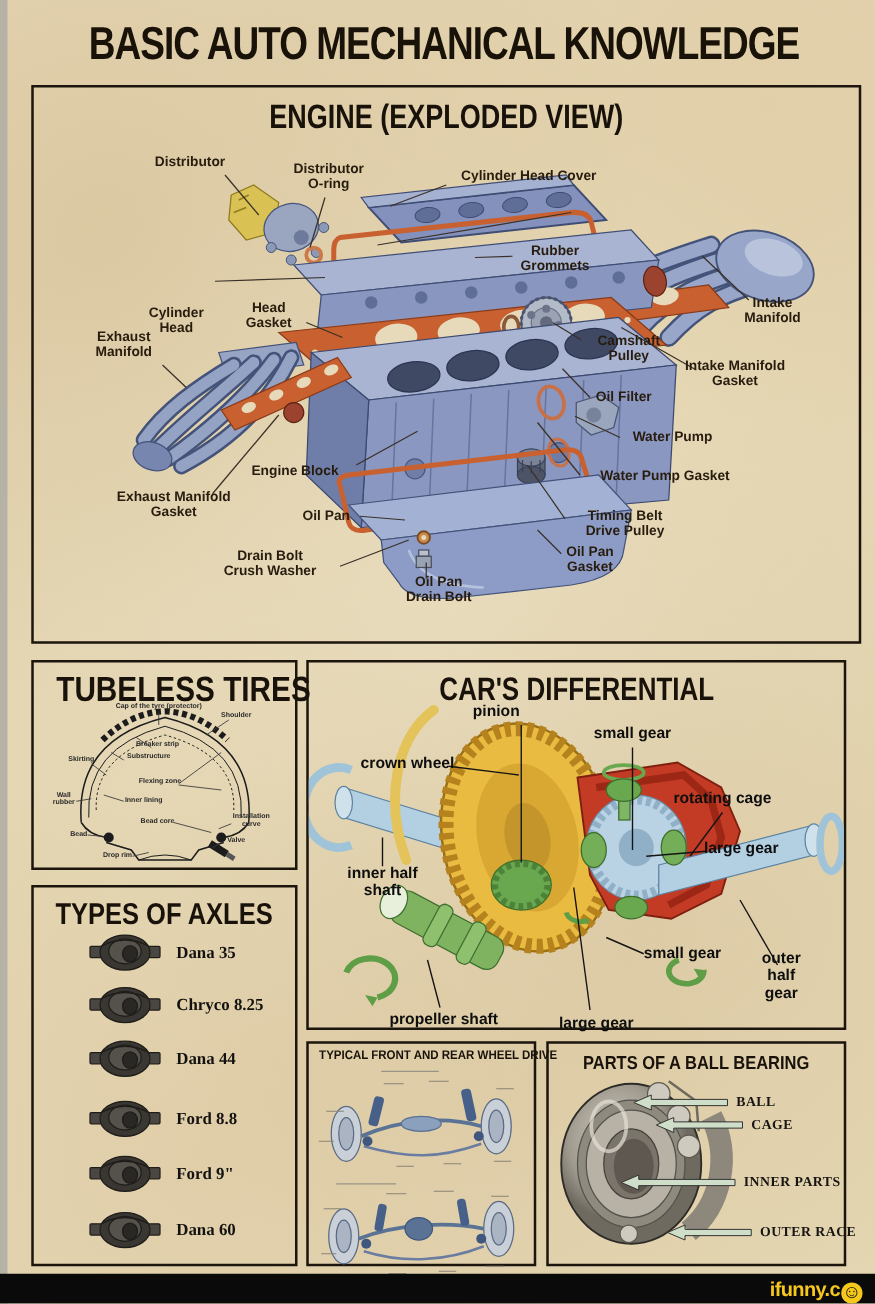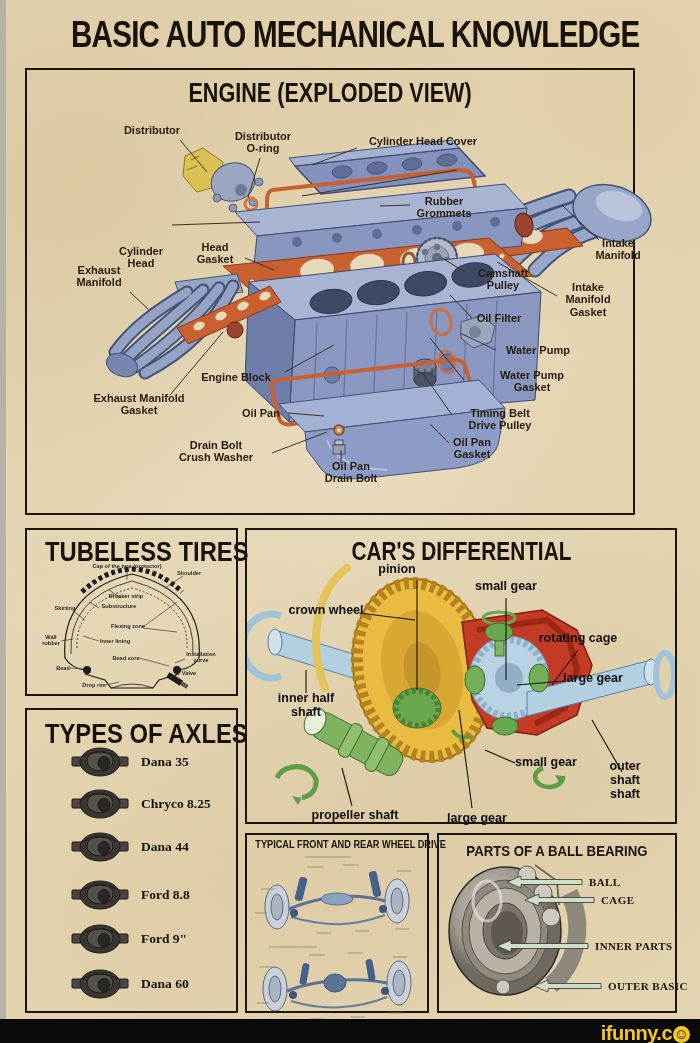--- a/index.html
+++ b/index.html
@@ -14,27 +14,27 @@
       radial-gradient(circle at 25% 88%, rgba(207,182,138,.30), transparent 40%),
       radial-gradient(circle at 50% 45%, rgba(240,231,205,.55), transparent 60%);
   }
   .photo-edge{position:absolute;left:0;top:0;width:6px;height:100%;background:#b7b2a6;}
   .main-title{position:absolute;top:14px;left:0;width:100%;text-align:center;margin:0;
     font-size:37px;font-weight:800;color:#191209;letter-spacing:-1px;}
   .cond{display:inline-block;transform:scaleX(.8);transform-origin:50% 50%;white-space:nowrap;}
   .panel{position:absolute;border:2px solid #1b150d;box-sizing:border-box;}
   .panel svg.illu{position:absolute;left:0;top:0;}
   .panel-title{position:absolute;left:0;right:0;text-align:center;color:#18120a;font-weight:800;margin:0;z-index:3;}
-  #engine-panel{left:25px;top:68px;width:610px;height:447px;}
+  #engine-panel{left:25px;top:68px;width:664px;height:447px;}
   #engine-panel .panel-title{top:8px;font-size:27px;}
   #tires-panel{left:25px;top:528px;width:213px;height:168px;}
   #tires-panel .panel-title{top:6px;font-size:28px;}
   #tires-panel .panel-title .cond{transform:scaleX(.85);}
   #axles-panel{left:25px;top:708px;width:213px;height:305px;}
-  #axles-panel .panel-title{top:8px;font-size:28px;}
+  #axles-panel .panel-title{top:8px;font-size:24px;}
   #axles-panel .panel-title .cond{transform:scaleX(.85);}
   #diff-panel{left:245px;top:528px;width:432px;height:296px;}
   #diff-panel .panel-title{top:6px;font-size:26px;}
   #wd-panel{left:245px;top:833px;width:184px;height:180px;}
   #wd-panel .panel-title{top:4px;font-size:10px;}
   #wd-panel .panel-title .cond{transform:scaleX(.92);}
   #bearing-panel{left:437px;top:833px;width:240px;height:180px;}
   #bearing-panel .panel-title{top:7px;font-size:15px;}
   #bearing-panel .panel-title .cond{transform:scaleX(.88);}
   .callout{position:absolute;transform:translate(-50%,-50%);white-space:pre-line;text-align:center;z-index:4;}
@@ -44,21 +44,21 @@
   .axle-row{position:absolute;left:0;width:100%;height:40px;}
   .axle-row svg{position:absolute;left:44px;top:50%;transform:translateY(-50%);}
   .axle-label{position:absolute;left:114px;top:50%;transform:translateY(-50%);
     font-family:"Liberation Serif", serif;font-weight:700;font-size:13.5px;color:#141210;}
   .bearing-row{position:absolute;display:flex;align-items:center;z-index:4;}
   .bearing-row svg{flex:none;}
   .bearing-label{margin-left:6px;font-family:"Liberation Serif", serif;font-weight:700;
     font-size:11px;letter-spacing:.4px;color:#181512;white-space:nowrap;}
   .footer{position:absolute;left:0;bottom:0;width:100%;height:24px;background:#0a0a0a;
     display:flex;justify-content:flex-end;align-items:center;padding-right:10px;box-sizing:border-box;z-index:6;}
-  .brand{color:#f6c81c;font-weight:800;font-size:20px;letter-spacing:-.5px;position:relative;top:2px;}
+  .brand{color:#f6c81c;font-weight:800;font-size:16px;letter-spacing:-.5px;position:relative;top:2px;}
   .smiley{display:inline-block;margin-left:1px;width:17px;height:17px;border-radius:50%;
     background:#f6c81c;color:#0b0b0b;font-size:15px;line-height:16px;text-align:center;
     font-weight:900;position:relative;top:3px;}
 </style>
 </head>
 <body>
 
 <div class="page">
   <div class="photo-edge"></div>
 
@@ -404,21 +404,21 @@
       </g>
     </svg>
   <span class="callout" style="left: 150px; top: 40px;">pinion</span>
       <span class="callout" style="left: 259px; top: 57px;">small gear</span>
       <span class="callout" style="left: 79px; top: 81px;">crown wheel</span>
       <span class="callout" style="left: 331px; top: 109px;">rotating cage</span>
       <span class="callout" style="left: 346px; top: 149px;">large gear</span>
       <span class="callout" style="left: 59px; top: 176px;">inner half
 shaft</span>
       <span class="callout" style="left: 299px; top: 233px;">small gear</span>
-      <span class="callout" style="left: 378px; top: 251px;">outer  shaft shaft</span>
+      <span class="callout" style="left: 378px; top: 251px;">outer  half gear</span>
       <span class="callout" style="left: 108px; top: 286px; text-align: center;">propeller shaft</span>
       <span class="callout" style="left: 230px; top: 289px;">large gear</span>
     </div>
 
   <div class="panel" id="axles-panel">
     <h2 class="panel-title"><span class="cond">TYPES OF AXLES</span></h2>
     <div id="axle-rows">
         <div class="axle-row" style="top: 32px;">
           <svg width="58" height="32" viewBox="0 0 58 32">
       <g stroke="#1f1d1a" stroke-width="1">
@@ -600,21 +600,21 @@
     <div class="bearing-row" style="left:58px;top:104px;">
       <svg width="92" height="14" viewBox="0 0 92 14">
           <polygon points="0,7 14,1 14,4.5 91,4.5 91,9.5 14,9.5 14,13" fill="#cfdec8" stroke="#333" stroke-width=".8"></polygon>
         </svg>
       <span class="bearing-label">INNER PARTS</span>
     </div>
     <div class="bearing-row" style="left:95px;top:144px;">
       <svg width="68" height="14" viewBox="0 0 68 14">
           <polygon points="0,7 14,1 14,4.5 67,4.5 67,9.5 14,9.5 14,13" fill="#cfdec8" stroke="#333" stroke-width=".8"></polygon>
         </svg>
-      <span class="bearing-label">OUTER BASIC</span>
+      <span class="bearing-label">OUTER RACE</span>
     </div>
   </div>
 
   <div class="footer">
     <span class="brand">ifunny.c</span>
       <span class="smiley">☺</span>
   </div>
 
 </div>
 

